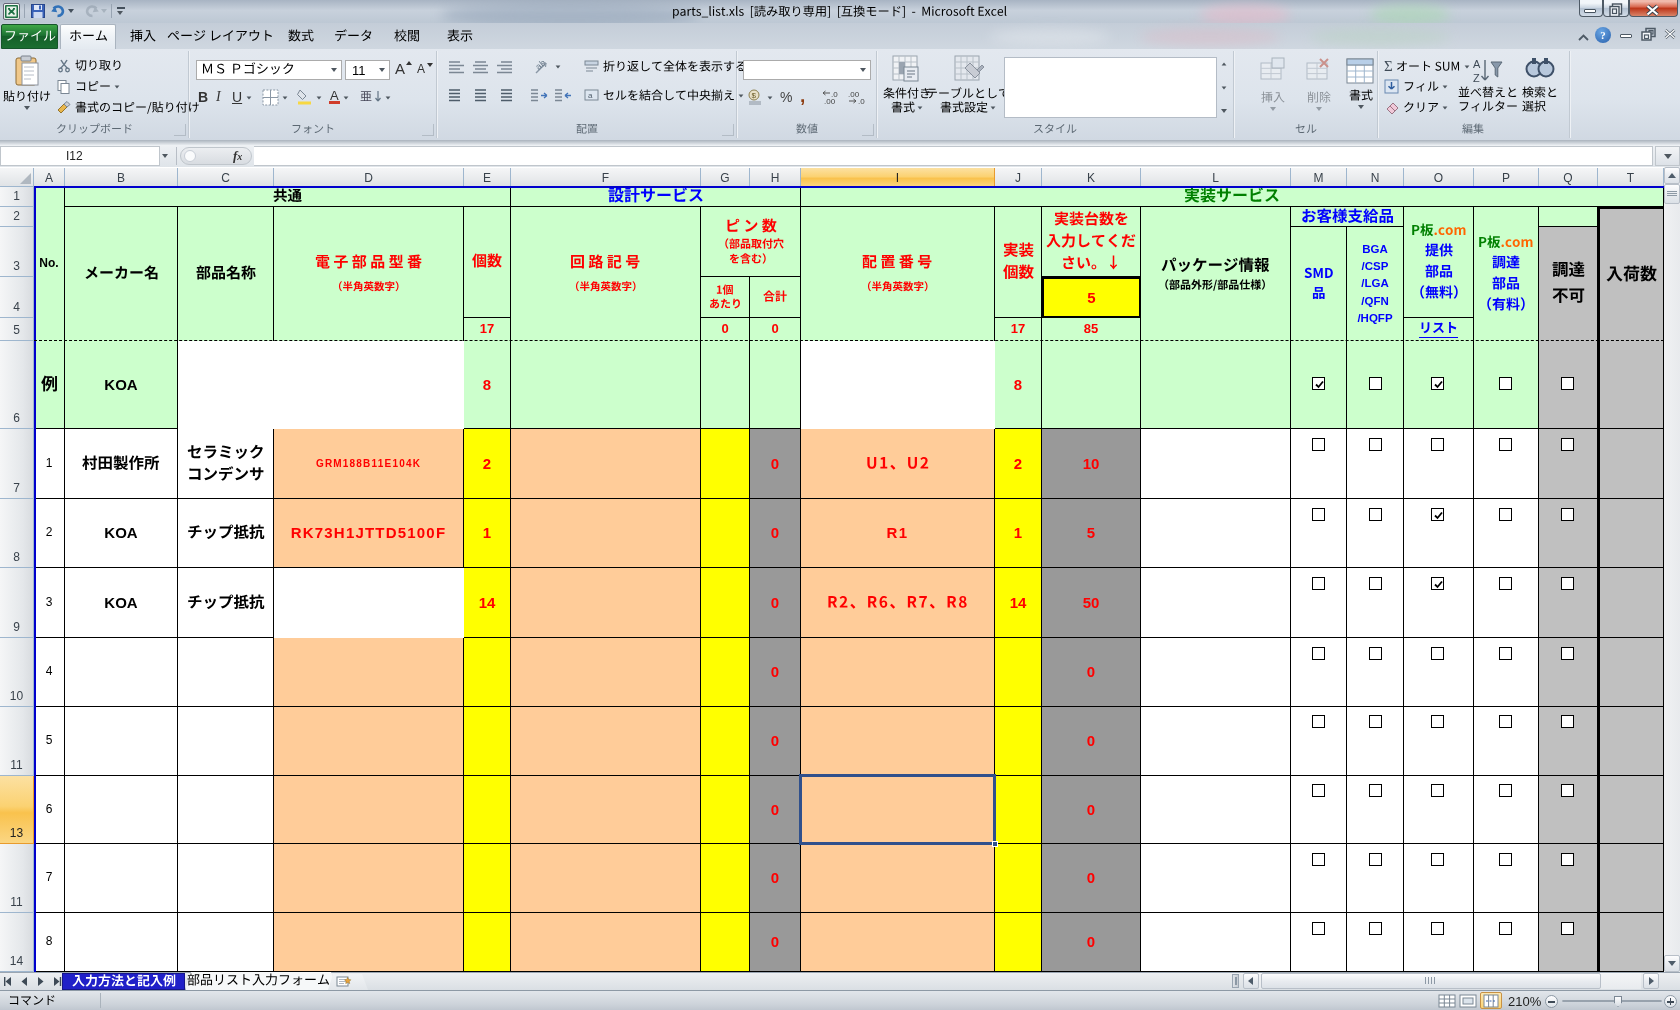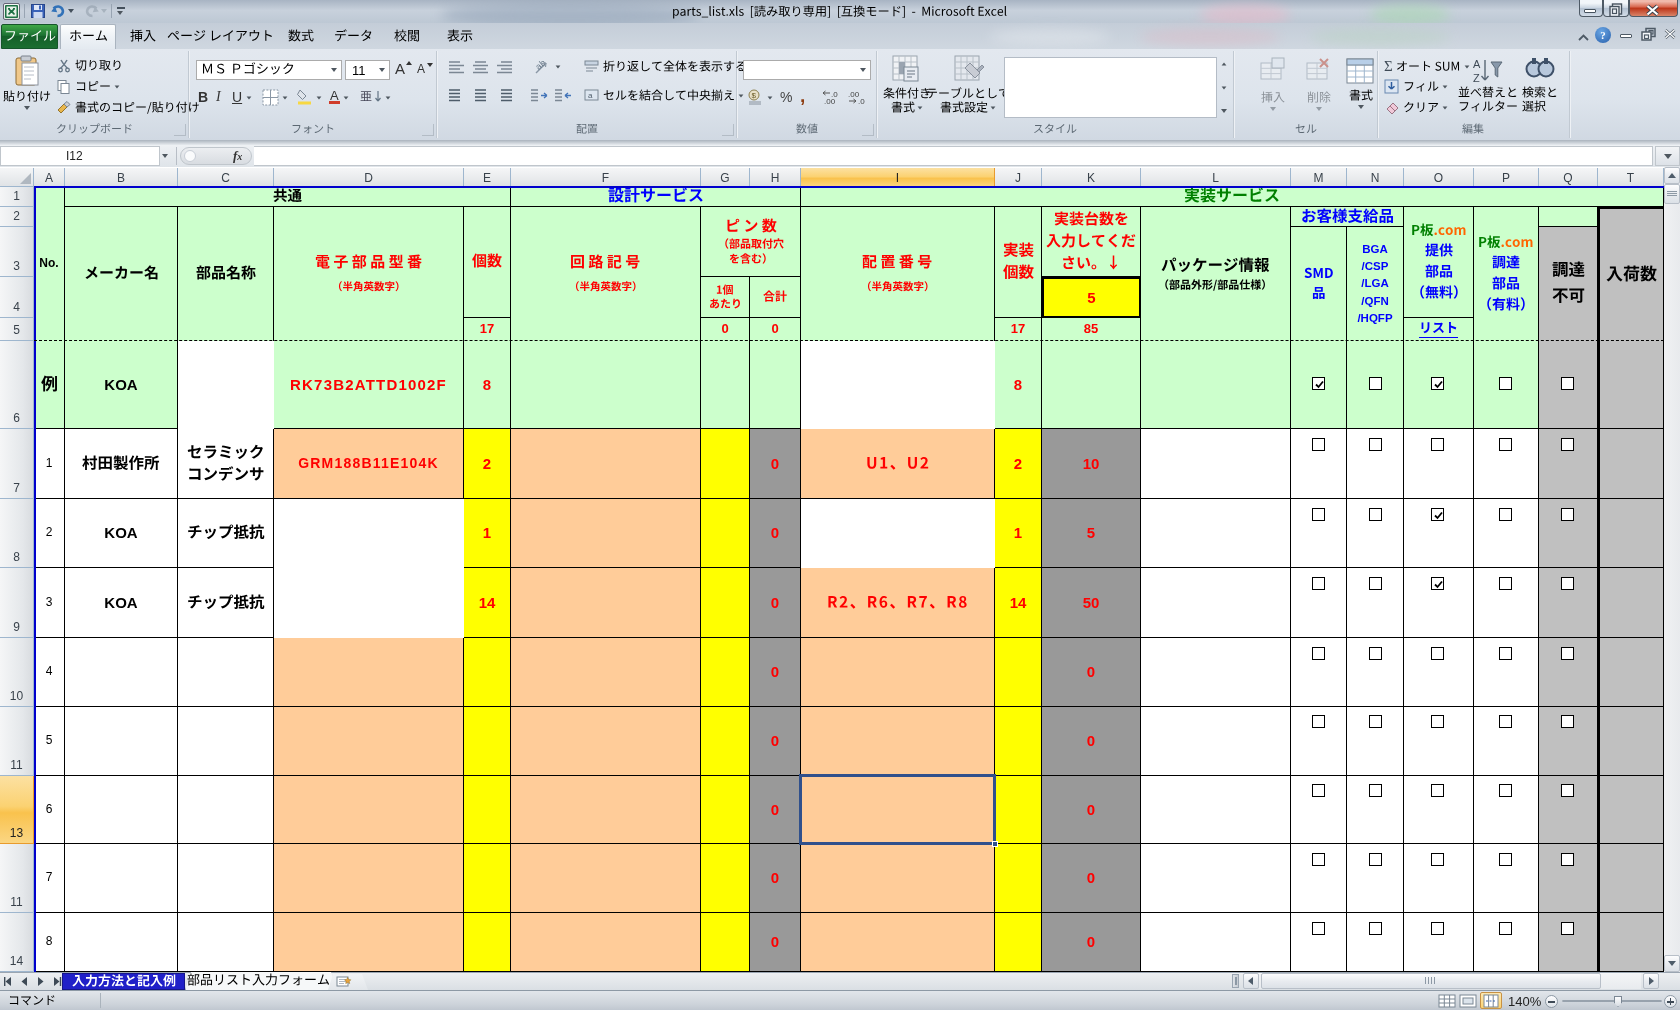--- a/index.html
+++ b/index.html
@@ -1537,23 +1537,20 @@
 <div class="cell cA r6 bgG" style="">
       <svg width="17" height="20" style="display:block;overflow:visible;flex:none">
         <g fill="#000" transform="translate(0,15.0) scale(0.017000)">
           <use href="#g95" x="0"></use>
         </g>
       </svg>
     </div>
 <div class="cell cB r6 bgG" style="">
       <span style="font-size:15px">KOA</span>
     </div>
-<div class="cell cD r6 bgG tR" style="">
-      <span style="font-size:15px;letter-spacing:1.2px">RK73B2ATTD1002F</span>
-    </div>
 <div class="cell cE r6 bgG tR" style="">
       <span style="font-size:15px">8</span>
     </div>
 <div class="cell cF r6 bgG" style=""></div>
 <div class="cell cG r6 bgG" style=""></div>
 <div class="cell cH r6 bgG" style=""></div>
 <div class="cell cJ r6 bgG tR" style="">
       <span style="font-size:15px">8</span>
     </div>
 <div class="cell cK r6 bgG" style=""></div>
@@ -1594,21 +1591,21 @@
             <use href="#g105" x="0"></use>
             <use href="#g34" x="1000"></use>
             <use href="#g106" x="2000"></use>
             <use href="#g34" x="3000"></use>
             <use href="#g4" x="4000"></use>
           </g>
         </svg>
       </div>
     </div>
 <div class="cell cD r7 bgO tR" style="">
-      <span style="font-size:14px;letter-spacing:1.2px">GRM188B11E104K</span>
+      <span style="font-size:10px;letter-spacing:1.2px">GRM188B11E104K</span>
     </div>
 <div class="cell cE r7 bgY tR" style="">
       <span style="font-size:15px">2</span>
     </div>
 <div class="cell cF r7 bgO" style=""></div>
 <div class="cell cG r7 bgY" style=""></div>
 <div class="cell cH r7 bgD tR" style="">
       <span style="font-size:15px">0</span>
     </div>
 <div class="cell cI r7 bgO tR" style="">
@@ -1645,27 +1642,33 @@
       <svg width="78" height="18" style="display:block;overflow:visible;flex:none">
         <g fill="#000" transform="translate(0,13.6) scale(0.015500)">
           <use href="#g107" x="0"></use>
           <use href="#g60" x="1000"></use>
           <use href="#g108" x="2000"></use>
           <use href="#g109" x="3000"></use>
           <use href="#g110" x="4000"></use>
         </g>
       </svg>
     </div>
+<div class="cell cD r8 bgO tR" style="">
+      <span style="font-size:15px;letter-spacing:1.2px">RK73H1JTTD5100F</span>
+    </div>
 <div class="cell cE r8 bgY tR" style="">
       <span style="font-size:15px">1</span>
     </div>
 <div class="cell cF r8 bgO" style=""></div>
 <div class="cell cG r8 bgY" style=""></div>
 <div class="cell cH r8 bgD tR" style="">
       <span style="font-size:15px">0</span>
+    </div>
+<div class="cell cI r8 bgO tR" style="">
+      <span style="font-size:15px;letter-spacing:1.5px">R1</span>
     </div>
 <div class="cell cJ r8 bgY tR" style="">
       <span style="font-size:15px">1</span>
     </div>
 <div class="cell cK r8 bgD tR" style="">
       <span style="font-size:15px">5</span>
     </div>
 <div class="cell cL r8 bgW" style=""></div>
 <div class="cell cM r8 bgW" style=""></div>
 <div class="cell cN r8 bgW" style=""></div>
@@ -2004,21 +2007,21 @@
   <svg class="ab" style="left:1459px;top:3px" width="19" height="14">
       <rect x="1" y="1" width="16" height="12" fill="#fff" stroke="#7b8794"></rect>
       <rect x="4" y="4" width="10" height="6" fill="#dce4ec" stroke="#7b8794"></rect>
     </svg>
   <div class="ab" style="left:1480px;top:1px;width:22px;height:17px;background:linear-gradient(#fde8b2,#fbd272);border:1px solid #c89244;border-radius:2px"></div>
   <svg class="ab" style="left:1483px;top:3px" width="19" height="14">
       <rect x="1" y="1" width="14" height="12" fill="#fff" stroke="#7b8794"></rect>
       <path d="M5.6 1v12M10.2 1v12" stroke="#7b8794"></path>
       <path d="M3 7h10" stroke="#3c64a8" stroke-dasharray="2 1.5"></path>
     </svg>
-  <div class="ab" style="left:1508px;top:3px;font-size:13px;color:#222">140%</div>
+  <div class="ab" style="left:1508px;top:3px;font-size:13px;color:#222">210%</div>
   <div class="ab" style="left:1545px;top:4px;width:13px;height:13px;border-radius:50%;background:linear-gradient(#fdfdfe,#dde2e8);border:1px solid #8d99a5"></div>
   <div class="ab" style="left:1548px;top:10px;width:7px;height:1.6px;background:#3e4a56"></div>
   <div class="ab" style="left:1562px;top:9px;width:100px;height:2px;background:#aeb6bf;border:1px solid #98a2ad;border-radius:1px"></div>
   <div class="ab" style="left:1614px;top:5px;width:8px;height:11px;background:linear-gradient(#fdfdfe,#d8dde3);border:1px solid #7b8794;clip-path:polygon(0 0,100% 0,100% 60%,50% 100%,0 60%)"></div>
   <div class="ab" style="left:1664px;top:4px;width:13px;height:13px;border-radius:50%;background:linear-gradient(#fdfdfe,#dde2e8);border:1px solid #8d99a5"></div>
   <div class="ab" style="left:1667px;top:10px;width:7px;height:1.6px;background:#3e4a56"></div>
   <div class="ab" style="left:1669.7px;top:7.2px;width:1.6px;height:7px;background:#3e4a56"></div>
 </div>
 
 </body></html>

